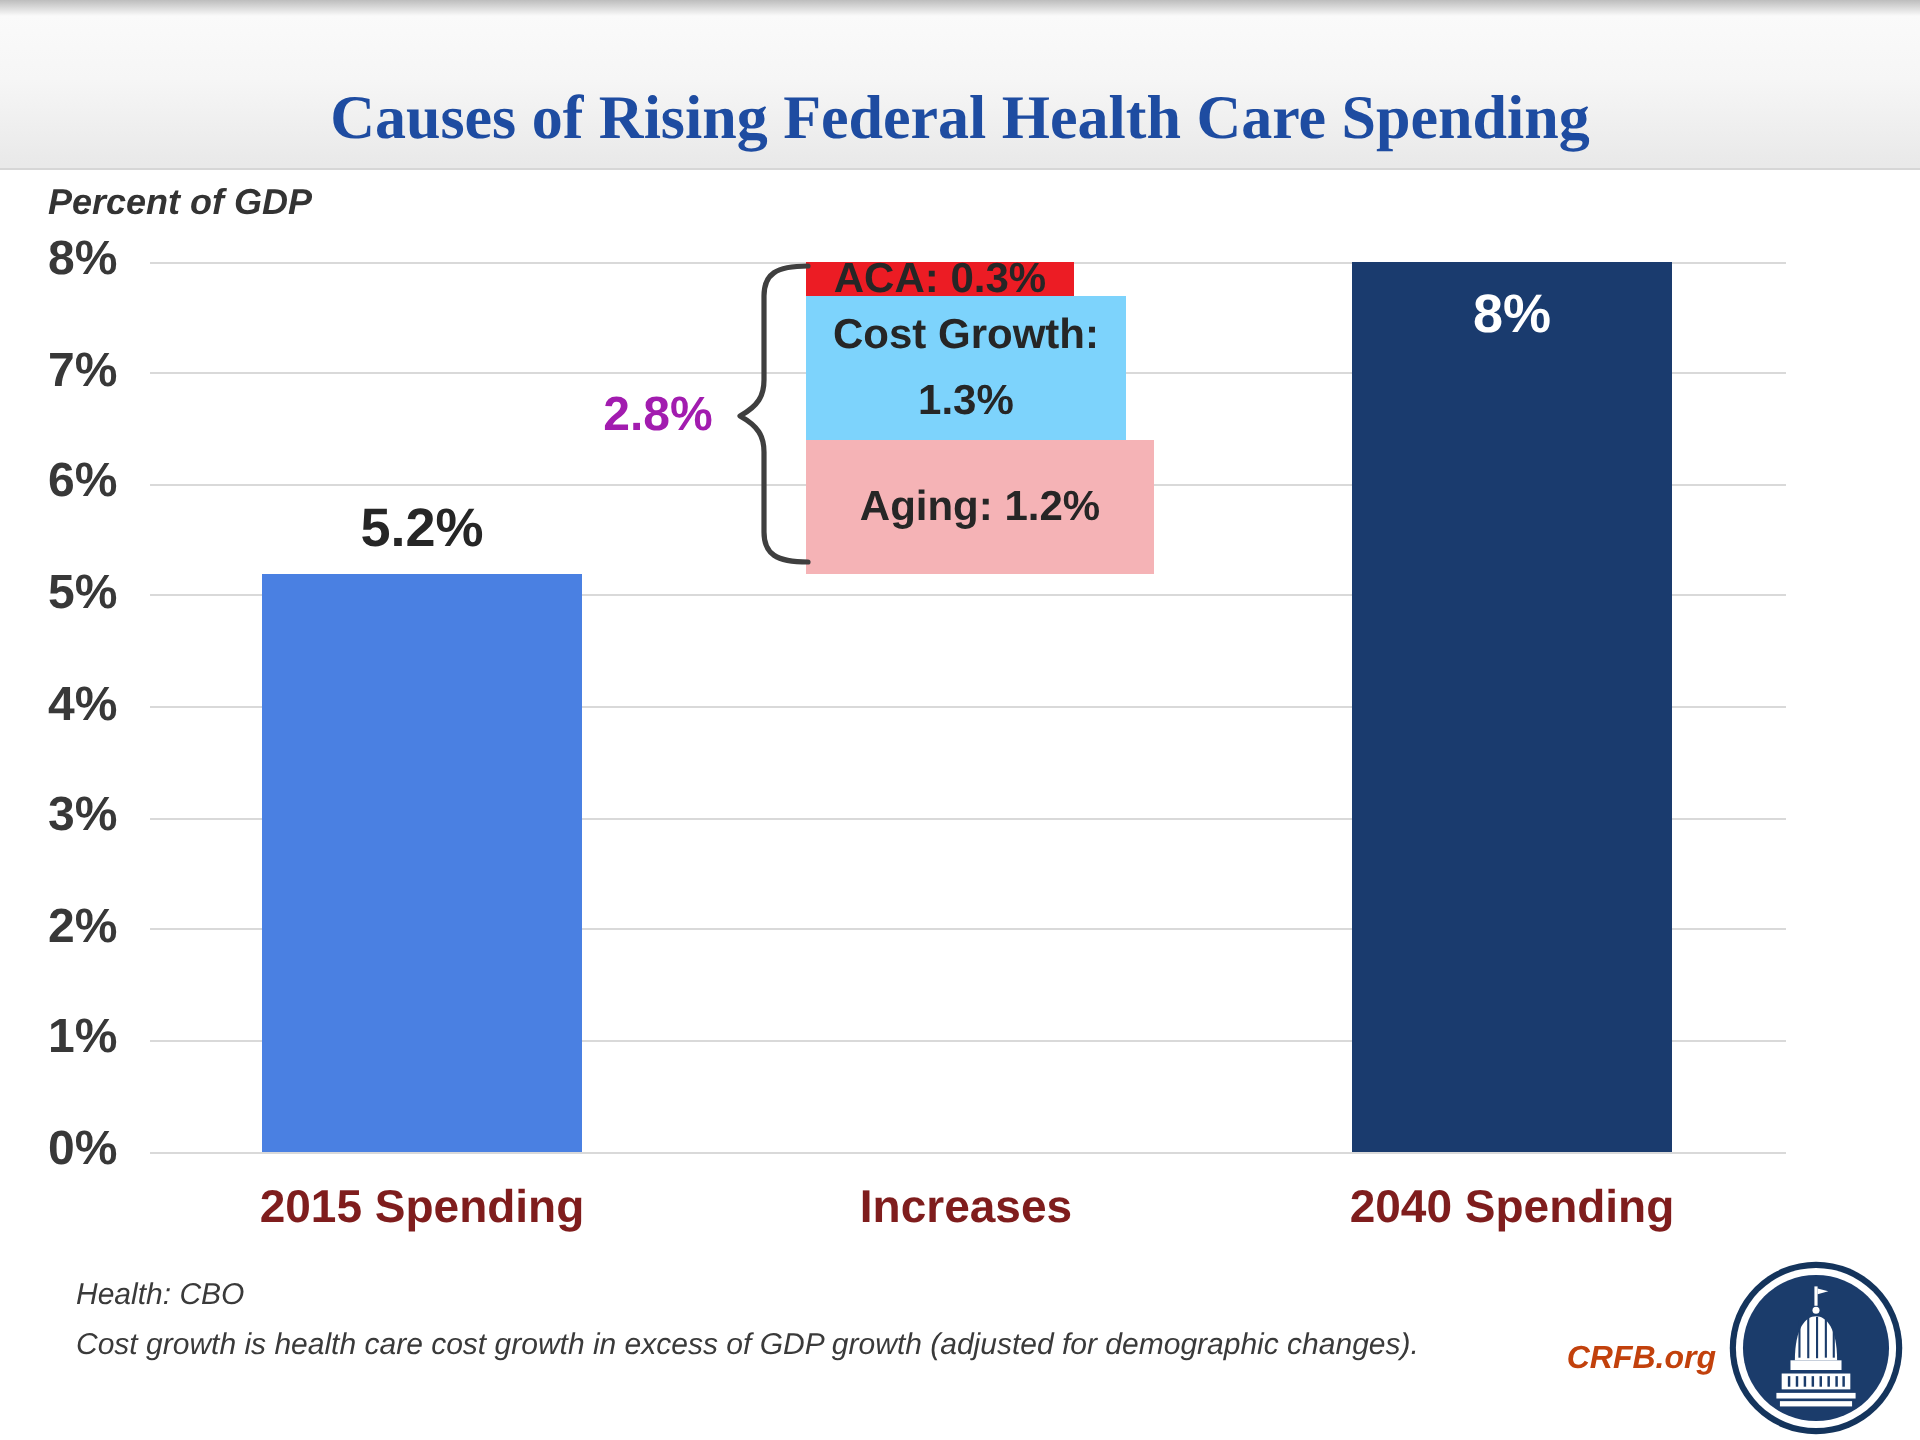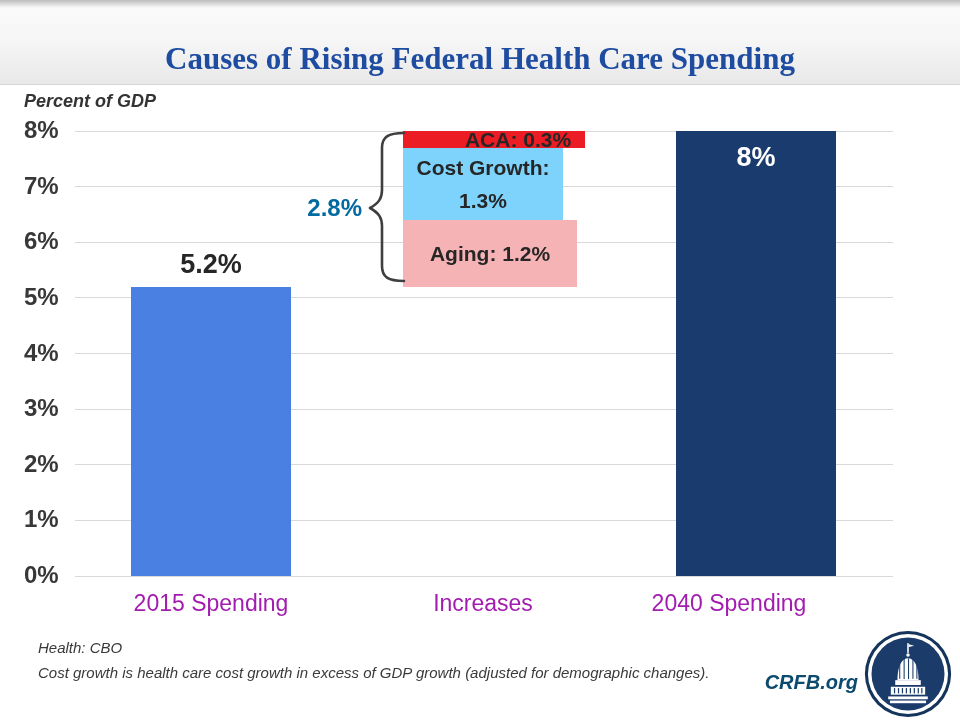--- a/index.html
+++ b/index.html
@@ -15,30 +15,30 @@
   .plot{position:absolute;left:75px;top:131px;width:818px;height:445px;}
   .gridline{position:absolute;left:0;width:100%;height:1px;background:#D9D9D9;}
   .ytick{position:absolute;left:24px;width:48px;font-weight:bold;font-size:24px;color:#383838;}
   .bar{position:absolute;}
   .seg{position:absolute;display:flex;align-items:center;justify-content:center;overflow:visible;}
   .seg-label{font-weight:bold;font-size:21px;color:#262626;text-align:center;
         white-space:pre-line;line-height:33px;}
   .val-label{position:absolute;font-weight:bold;font-size:27px;color:#262626;
         text-align:center;line-height:30px;}
   .val-label.inside{color:#ffffff;}
-  .xlabel{position:absolute;top:589px;width:220px;text-align:center;font-weight:normal;
-        font-size:23px;color:#a21caf;line-height:28px;}
+  .xlabel{position:absolute;top:589px;width:220px;text-align:center;font-weight:bold;
+        font-size:23px;color:#7f1d1d;line-height:28px;}
   .brace-svg{position:absolute;left:358px;top:124px;width:50px;height:166px;}
-  .brace-label{position:absolute;left:296px;top:194px;width:66px;text-align:right;
-        font-weight:bold;font-size:24px;color:#0369a1;}
+  .brace-label{position:absolute;left:296px;top:194px;width:66px;text-align:center;
+        font-weight:bold;font-size:24px;color:#a21caf;}
   .source{position:absolute;left:38px;font-style:italic;color:#3a3a3a;}
   .source.l1{top:639px;font-size:15px;}
   .source.l2{top:664px;font-size:15px;}
-  .brand{position:absolute;right:102px;top:671px;font-size:20px;font-weight:bold;
-        font-style:italic;color:#0c4a6e;}
+  .brand{position:absolute;right:102px;top:671px;font-size:16px;font-weight:bold;
+        font-style:italic;color:#c2410c;}
   .logo{position:absolute;left:864px;top:630px;width:88px;height:88px;}
 </style>
 </head>
 <body>
 
 <div class="page">
 
   <div class="header-band"></div>
   <div class="page-title">Causes of Rising Federal Health Care Spending</div>
 
@@ -56,21 +56,21 @@
       <div class="gridline" style="top: 444.5px;"></div>
       <div class="bar" style="left: 56px; top: 155.75px; width: 160px; height: 289.25px; background: rgb(74, 128, 226);"></div>
       <div class="val-label" style="left: 26px; top: 117.75px; width: 220px;">5.2%</div>
       <div class="seg" style="left: 328px; top: 89px; width: 174px; height: 66.75px; background: rgb(245, 179, 182);">
         <div class="seg-label">Aging: 1.2%</div>
       </div>
       <div class="seg" style="left: 328px; top: 16.6875px; width: 160px; height: 72.3125px; background: #7dd3fc;">
         <div class="seg-label">Cost Growth:
 1.3%</div>
       </div>
-      <div class="seg" style="left: 328px; top: 0px; width: 134px; height: 16.6875px; background: rgb(236, 28, 36); padding-left: 48px;">
+      <div class="seg" style="left: 328px; top: 0px; width: 134px; height: 16.6875px; background: rgb(236, 28, 36);">
         <div class="seg-label">ACA: 0.3%</div>
       </div>
       <div class="bar" style="left: 601px; top: 0px; width: 160px; height: 445px; background: rgb(26, 59, 110);"></div>
       <div class="val-label inside" style="left: 571px; top: 11px; width: 220px;">8%</div>
     </div>
 
   <svg class="brace-svg" viewBox="0 0 50 166">
     <path d="M46,9 C30,9 24,13 24,24 L24,66 C24,74 21,79 12,84 C21,89 24,94 24,102 L24,142 C24,153 30,157 46,157" fill="none" stroke="#3f3f3f" stroke-width="2.6" stroke-linecap="round" stroke-linejoin="round"></path>
   </svg>
   <div class="brace-label">2.8%</div>
@@ -115,14 +115,14 @@
     <div class="ytick" style="top: 171.625px;">7%</div>
     <div class="ytick" style="top: 227.25px;">6%</div>
     <div class="ytick" style="top: 282.875px;">5%</div>
     <div class="ytick" style="top: 338.5px;">4%</div>
     <div class="ytick" style="top: 394.125px;">3%</div>
     <div class="ytick" style="top: 449.75px;">2%</div>
     <div class="ytick" style="top: 505.375px;">1%</div>
     <div class="ytick" style="top: 561px;">0%</div>
     <div class="xlabel" style="left: 101px;">2015 Spending</div>
     <div class="xlabel" style="left: 373px;">Increases</div>
-    <div class="xlabel" style="left: 619px;">2040 Spending</div>
+    <div class="xlabel" style="left: 646px;">2040 Spending</div>
   </div>
 
 </body></html>

